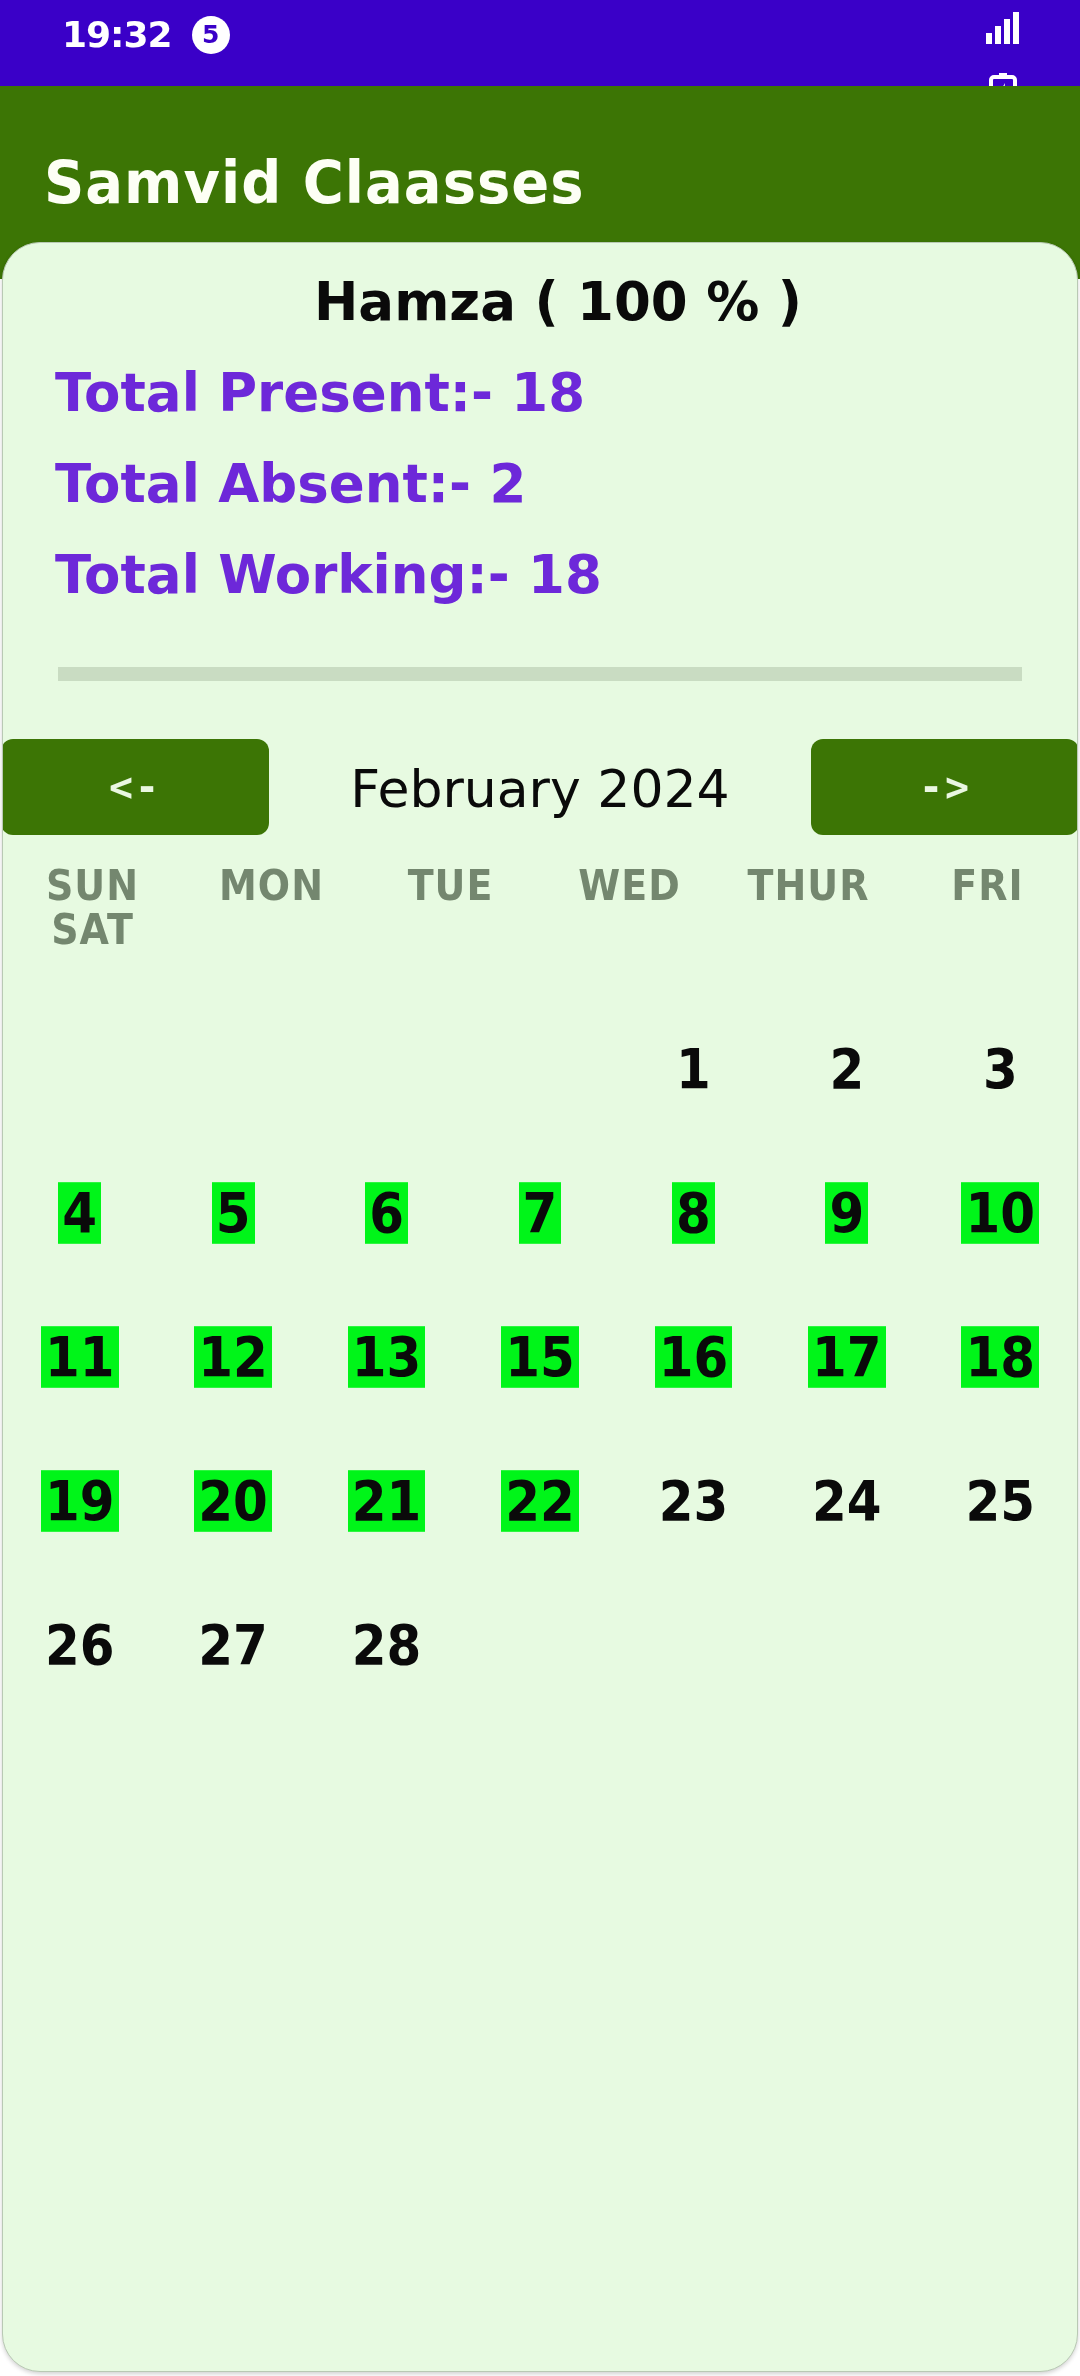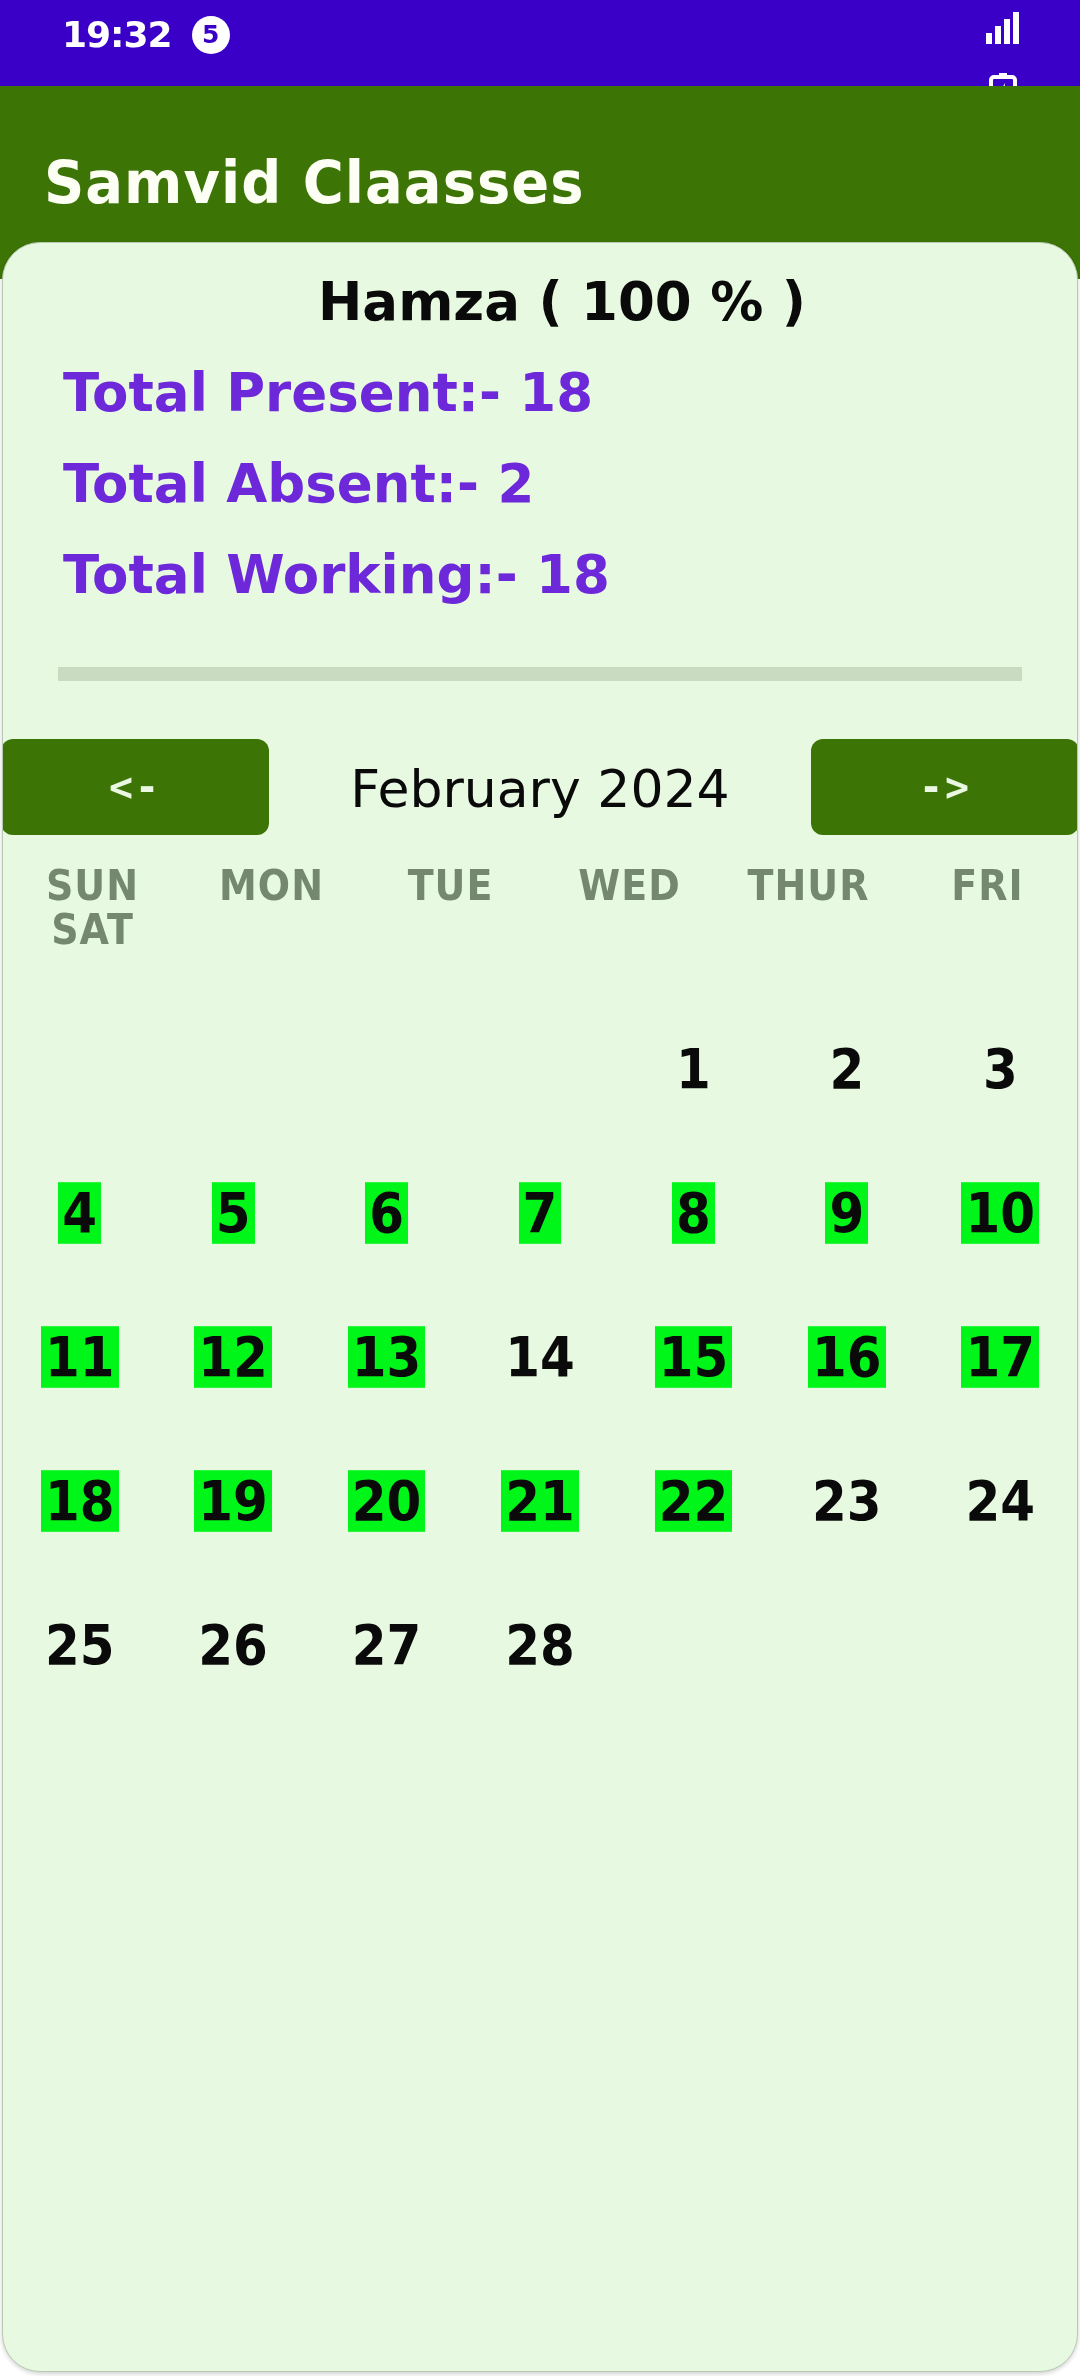--- a/index.html
+++ b/index.html
@@ -51,21 +51,21 @@
   .card{
     position:absolute; left:2px; top:242px;
     width:1076px; height:2130px;
     background:#e7fae1;
     border:1px solid #b9c9b4;
     border-radius:38px;
     box-shadow:0 2px 4px rgba(0,0,0,0.18);
     overflow:hidden;
   }
 
-  .summary{ padding-top:28px;margin-left:8px; }
+  .summary{ padding-top:28px; }
   .sum-name{
     text-align:center; font-size:53px; font-weight:bold; color:#0a0a0a;
     letter-spacing:0px; padding-left:36px;
   }
   .sum-line{
     font-size:53px; font-weight:bold; color:#6d28d9;
     margin-left:52px; margin-top:30px; letter-spacing:0px;
   }
 
   .divider{
@@ -243,23 +243,20 @@
         <div class="daycell">
           <span class="daynum present" style="background: rgb(0, 245, 25);">11</span>
         </div>
         <div class="daycell">
           <span class="daynum present" style="background: rgb(0, 245, 25);">12</span>
         </div>
         <div class="daycell">
           <span class="daynum present" style="background: rgb(0, 245, 25);">13</span>
         </div>
         <div class="daycell">
-          <span class="daynum">14</span>
-        </div>
-        <div class="daycell">
           <span class="daynum present" style="background: rgb(0, 245, 25);">15</span>
         </div>
         <div class="daycell">
           <span class="daynum present" style="background: rgb(0, 245, 25);">16</span>
         </div>
         <div class="daycell">
           <span class="daynum present" style="background: rgb(0, 245, 25);">17</span>
         </div>
         <div class="daycell">
           <span class="daynum present" style="background: rgb(0, 245, 25);">18</span>

